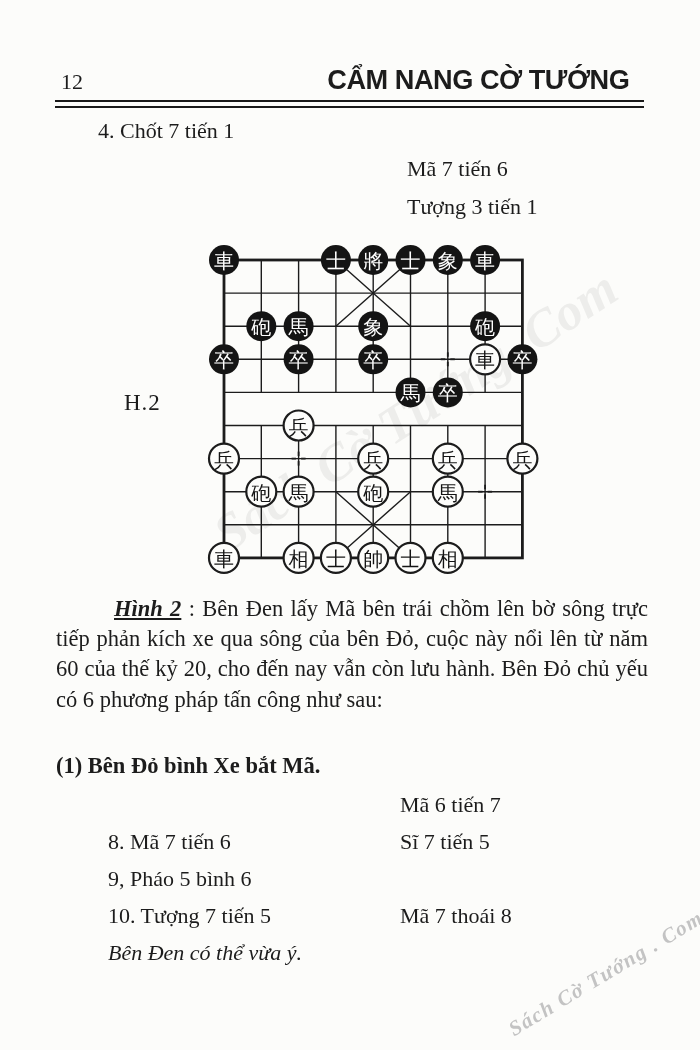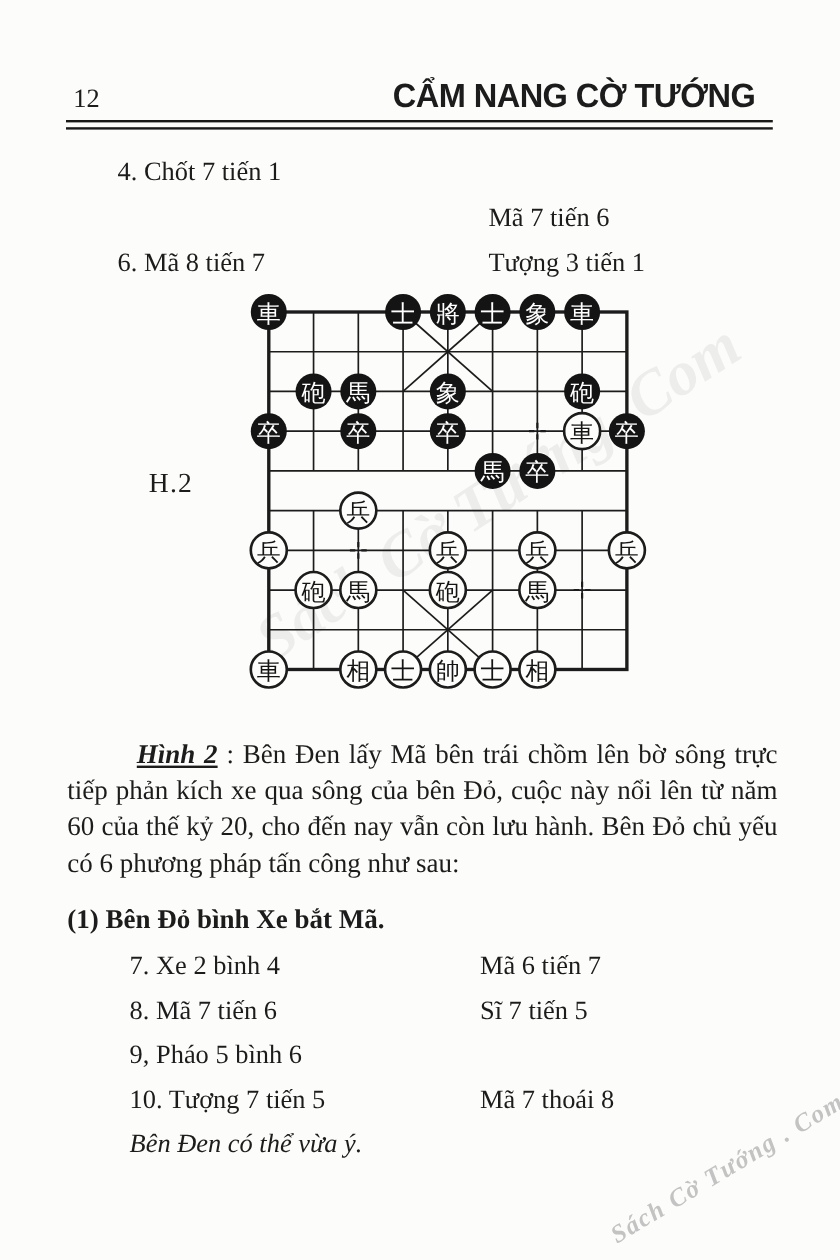--- a/index.html
+++ b/index.html
@@ -18,36 +18,36 @@
     transform:scaleX(0.97);transform-origin:right center;
     white-space:nowrap;
   }
   .header-rule{
     left:55px;top:100px;width:589px;height:4px;
     border-top:2.5px solid #191919;border-bottom:2px solid #191919;
   }
   
   .moves{font-size:22px;}
   .moves-top{left:98px;top:118px;width:520px;}
-  .moves-top .move-row{height:38px;display:flex;align-items:flex-end;position:relative;}
+  .moves-top .move-row{height:38px;display:flex;align-items:flex-start;position:relative;}
   .moves-bottom{left:108px;top:786px;width:520px;}
   .moves-bottom .move-row{height:37px;display:flex;align-items:center;position:relative;}
   .move-left{white-space:nowrap;}
   .move-right{position:absolute;white-space:nowrap;}
   .moves-top .move-right{left:309px;}
   .moves-bottom .move-right{left:292px;}
   .closing-line{height:37px;display:flex;align-items:center;font-size:22px;font-style:italic;}
   
   .board-wrap{left:190px;top:232px;width:360px;height:344px;}
   .diagram-label{left:124px;top:390px;font-size:23px;letter-spacing:1px;}
   
   .body-paragraph{
     left:56px;top:594px;width:592px;
     font-size:22.5px;line-height:30.2px;
-    text-align:justify;text-indent:58px;margin-top:20px;
+    text-align:justify;text-indent:58px;
   }
   .lead-label{font-weight:bold;font-style:italic;text-decoration:underline;}
   .section-heading{
     left:56px;top:753px;width:592px;
     font-size:22.5px;font-weight:bold;
   }
   
   .watermark-big{
     left:195px;top:330px;width:440px;height:160px;
     display:flex;align-items:center;justify-content:center;
@@ -75,21 +75,20 @@
 <div class="abs watermark-big">Sách Cờ Tướng .Com</div>
 
 <div class="abs moves moves-top">
   <div class="move-row">
     <span class="move-left">4. Chốt 7 tiến 1</span>
   </div>
   <div class="move-row">
     <span class="move-right">Mã 7 tiến 6</span>
   </div>
   <div class="move-row">
-    <span class="move-left">6. Mã 8 tiến 7</span>
     <span class="move-right">Tượng 3 tiến 1</span>
   </div>
 </div>
 
 <div class="abs diagram-label">H.2</div>
 <svg id="board-svg" class="abs board-wrap" width="360" height="344" viewBox="0 0 360 344" xmlns="http://www.w3.org/2000/svg">
     <rect x="34" y="28" width="298.4" height="297.90000000000003" fill="none" stroke="#1c1c1c" stroke-width="2.8"></rect>
     <line x1="34" y1="61.1" x2="332.4" y2="61.1" stroke="#1c1c1c" stroke-width="1.4"></line>
     <line x1="34" y1="94.2" x2="332.4" y2="94.2" stroke="#1c1c1c" stroke-width="1.4"></line>
     <line x1="34" y1="127.30000000000001" x2="332.4" y2="127.30000000000001" stroke="#1c1c1c" stroke-width="1.4"></line>
@@ -263,21 +262,20 @@
       <text x="257.79999999999995" y="326.90000000000003" text-anchor="middle" dominant-baseline="central" font-size="20" font-family="&quot;DejaVu Sans&quot;, sans-serif" fill="#141414">相</text>
     </g>
   </svg>
 
 <div class="abs body-paragraph"><span class="lead-label">Hình 2</span><span> : Bên Đen lấy Mã bên trái chồm lên bờ sông trực tiếp phản kích xe qua sông của bên Đỏ, cuộc này nổi lên từ năm 60 của thế kỷ 20, cho đến nay vẫn còn lưu hành. Bên Đỏ chủ yếu có 6 phương pháp tấn công như sau:</span></div>
 
 <div class="abs section-heading">(1) Bên Đỏ bình Xe bắt Mã.</div>
 
 <div class="abs moves moves-bottom">
   <div class="move-row">
-    <span class="move-left">7. Xe 2 bình 4</span>
     <span class="move-right">Mã 6 tiến 7</span>
   </div>
   <div class="move-row">
     <span class="move-left">8. Mã 7 tiến 6</span>
     <span class="move-right">Sĩ 7 tiến 5</span>
   </div>
   <div class="move-row">
     <span class="move-left">9, Pháo 5 bình 6</span>
   </div>
   <div class="move-row">

